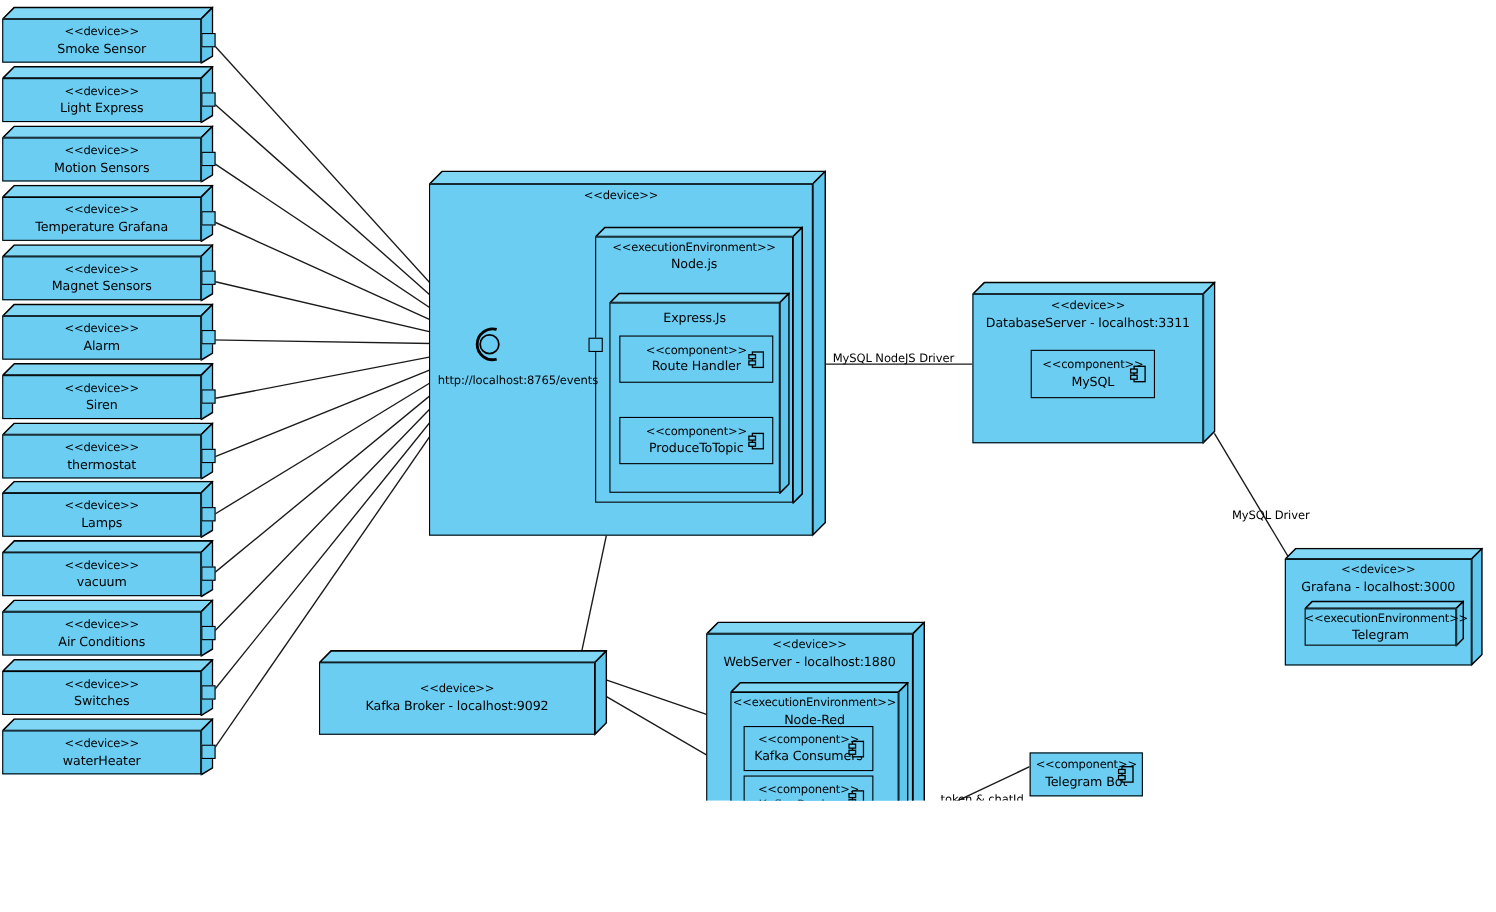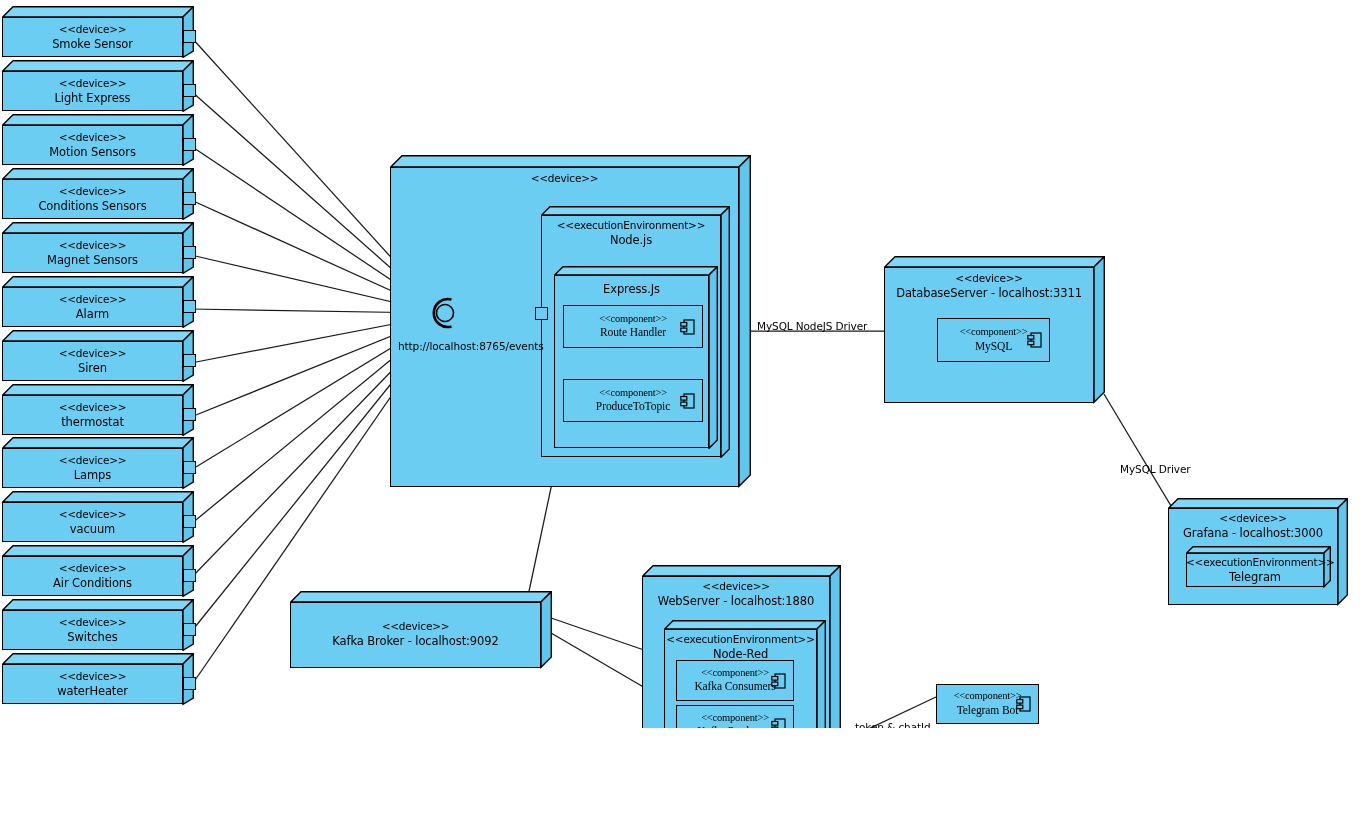--- a/index.html
+++ b/index.html
@@ -55,21 +55,20 @@
   .stereo{ font-size:10.5px; letter-spacing:-0.2px; display:block; }
   .nm{ font-size:11.5px; letter-spacing:-0.1px; display:block; }
 
   
   .comp{
     position:absolute;
     box-sizing:border-box;
     background:#6BCDF2;
     border:1.4px solid #000;
     z-index:4;
-    font-family:Liberation Serif, serif;
   }
   .comp .clabel{
     position:absolute;
     left:0; right:0; top:50%;
     transform:translateY(-50%);
     text-align:center;
     line-height:1.32;
   }
   .compicon{
     position:absolute;
@@ -190,21 +189,21 @@
   <div class="node3d" style="left:2px;top:168px;width:192px;height:52px;">
     <div class="topface" style="left:0;top:0;width:192px;height:52px;">
       <svg width="192" height="52">
           <polygon points="0.7,11 11,0.7 191.3,0.7 181,11" fill="#7FD6F5" stroke="#000" stroke-width="1.4"></polygon>
           <polygon points="181,11 191.3,0.7 191.3,45 181,51.3" fill="#5FC6EE" stroke="#000" stroke-width="1.4"></polygon>
         </svg>
     </div>
     <div class="face" style="top:11px;width:181px;height:40px;"></div>
     <div class="nodelabel" style="top:17px;width:181px;">
       <span class="stereo">&lt;&lt;device&gt;&gt;</span>
-      <span class="nm">Conditions Sensors</span>
+      <span class="nm">Temperature Grafana</span>
     </div>
     <div class="port" style="left:181px;top:24px;"></div>
   </div>
 
   <div class="node3d" style="left:2px;top:222px;width:192px;height:52px;">
     <div class="topface" style="left:0;top:0;width:192px;height:52px;">
       <svg width="192" height="52">
           <polygon points="0.7,11 11,0.7 191.3,0.7 181,11" fill="#7FD6F5" stroke="#000" stroke-width="1.4"></polygon>
           <polygon points="181,11 191.3,0.7 191.3,45 181,51.3" fill="#5FC6EE" stroke="#000" stroke-width="1.4"></polygon>
         </svg>

